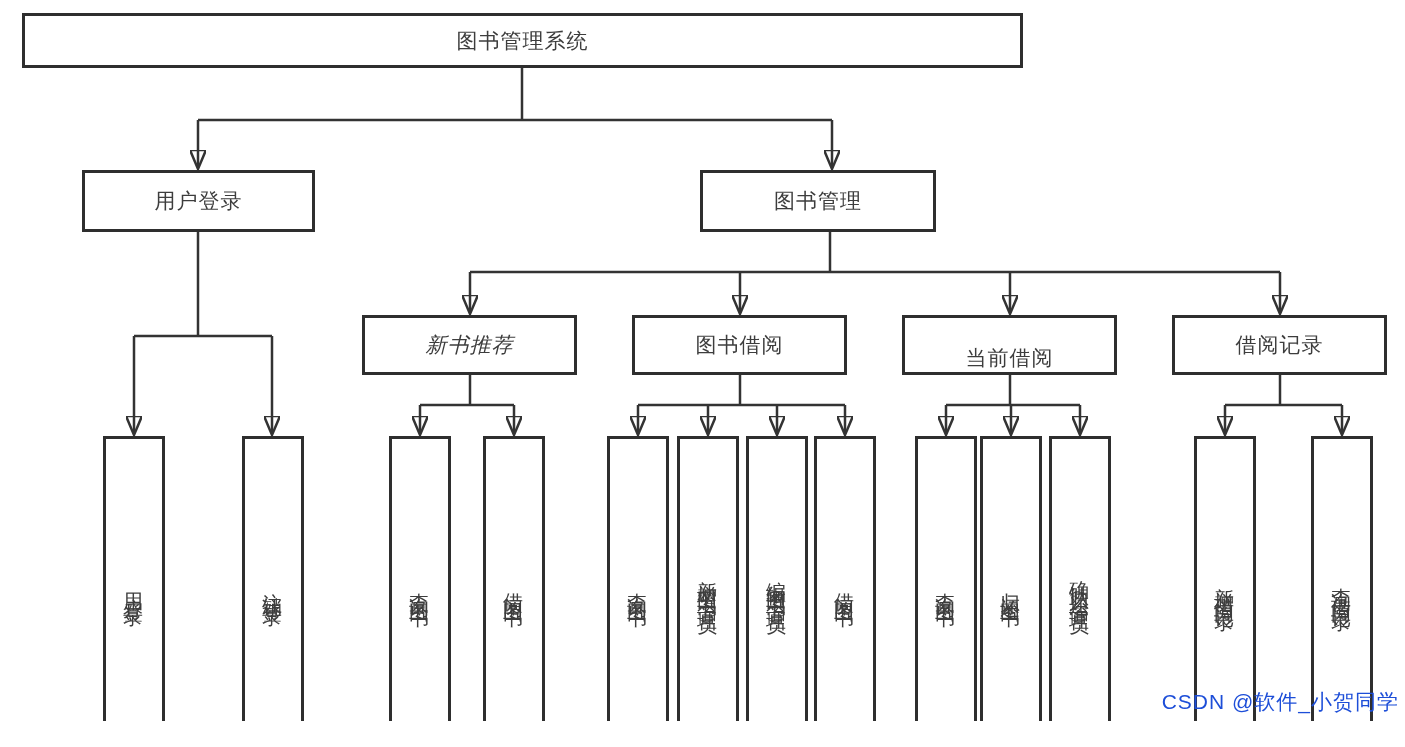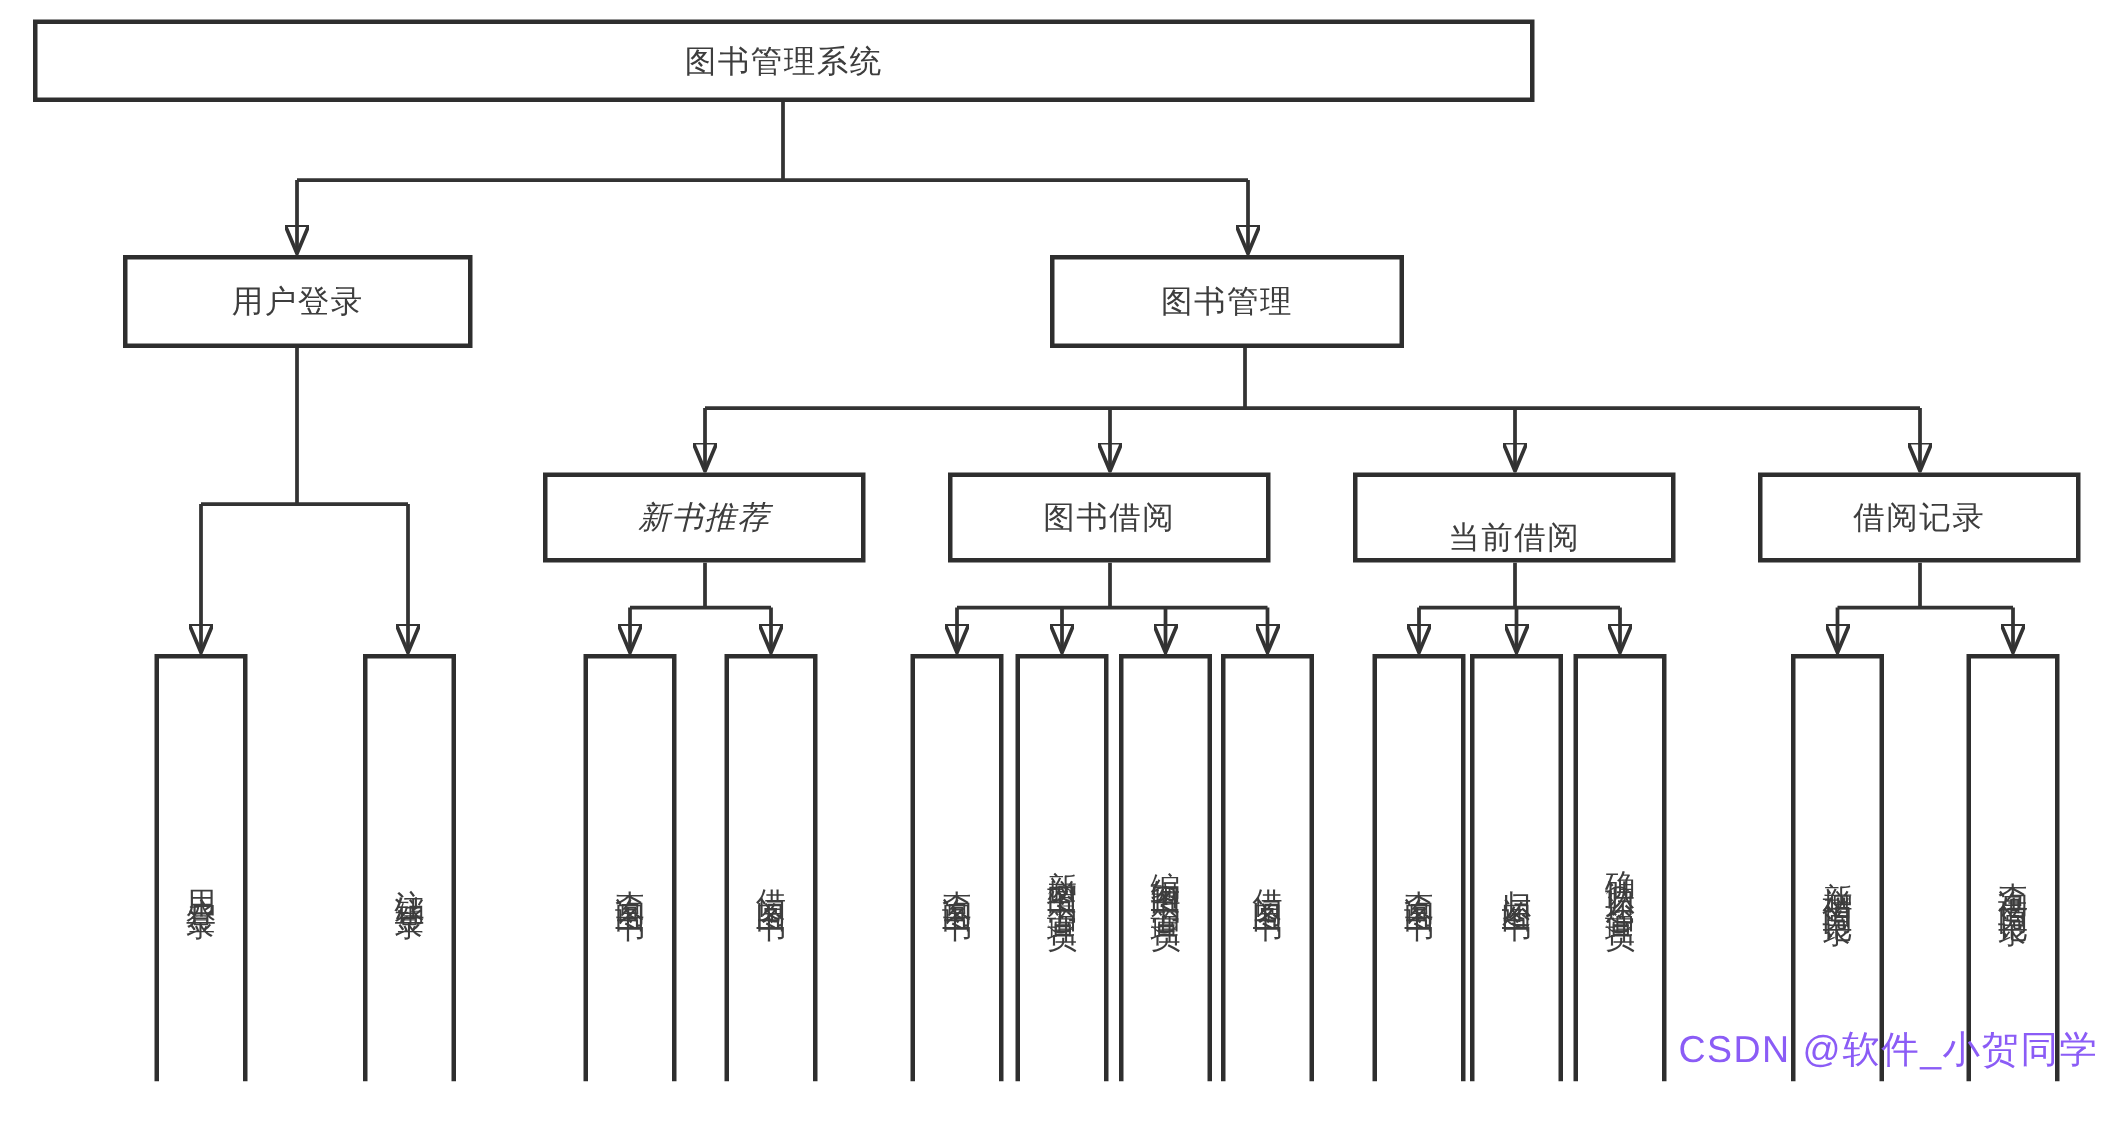--- a/index.html
+++ b/index.html
@@ -52,22 +52,22 @@
     text-orientation: mixed;
     font-size: 20px;
     letter-spacing: 5px;
     color: #3d3d3d;
     white-space: nowrap;
   }
   .watermark {
     position: absolute;
     right: 6px;
     bottom: 5px;
-    font-size: 25px;
-    color: #8b5cf6;
+    font-size: 21px;
+    color: #1d4ed8;
     letter-spacing: 1px;
     z-index: 3;
     pointer-events: none;
   }
 </style>
 </head>
 <body>
 
 <div class="canvas">
 

